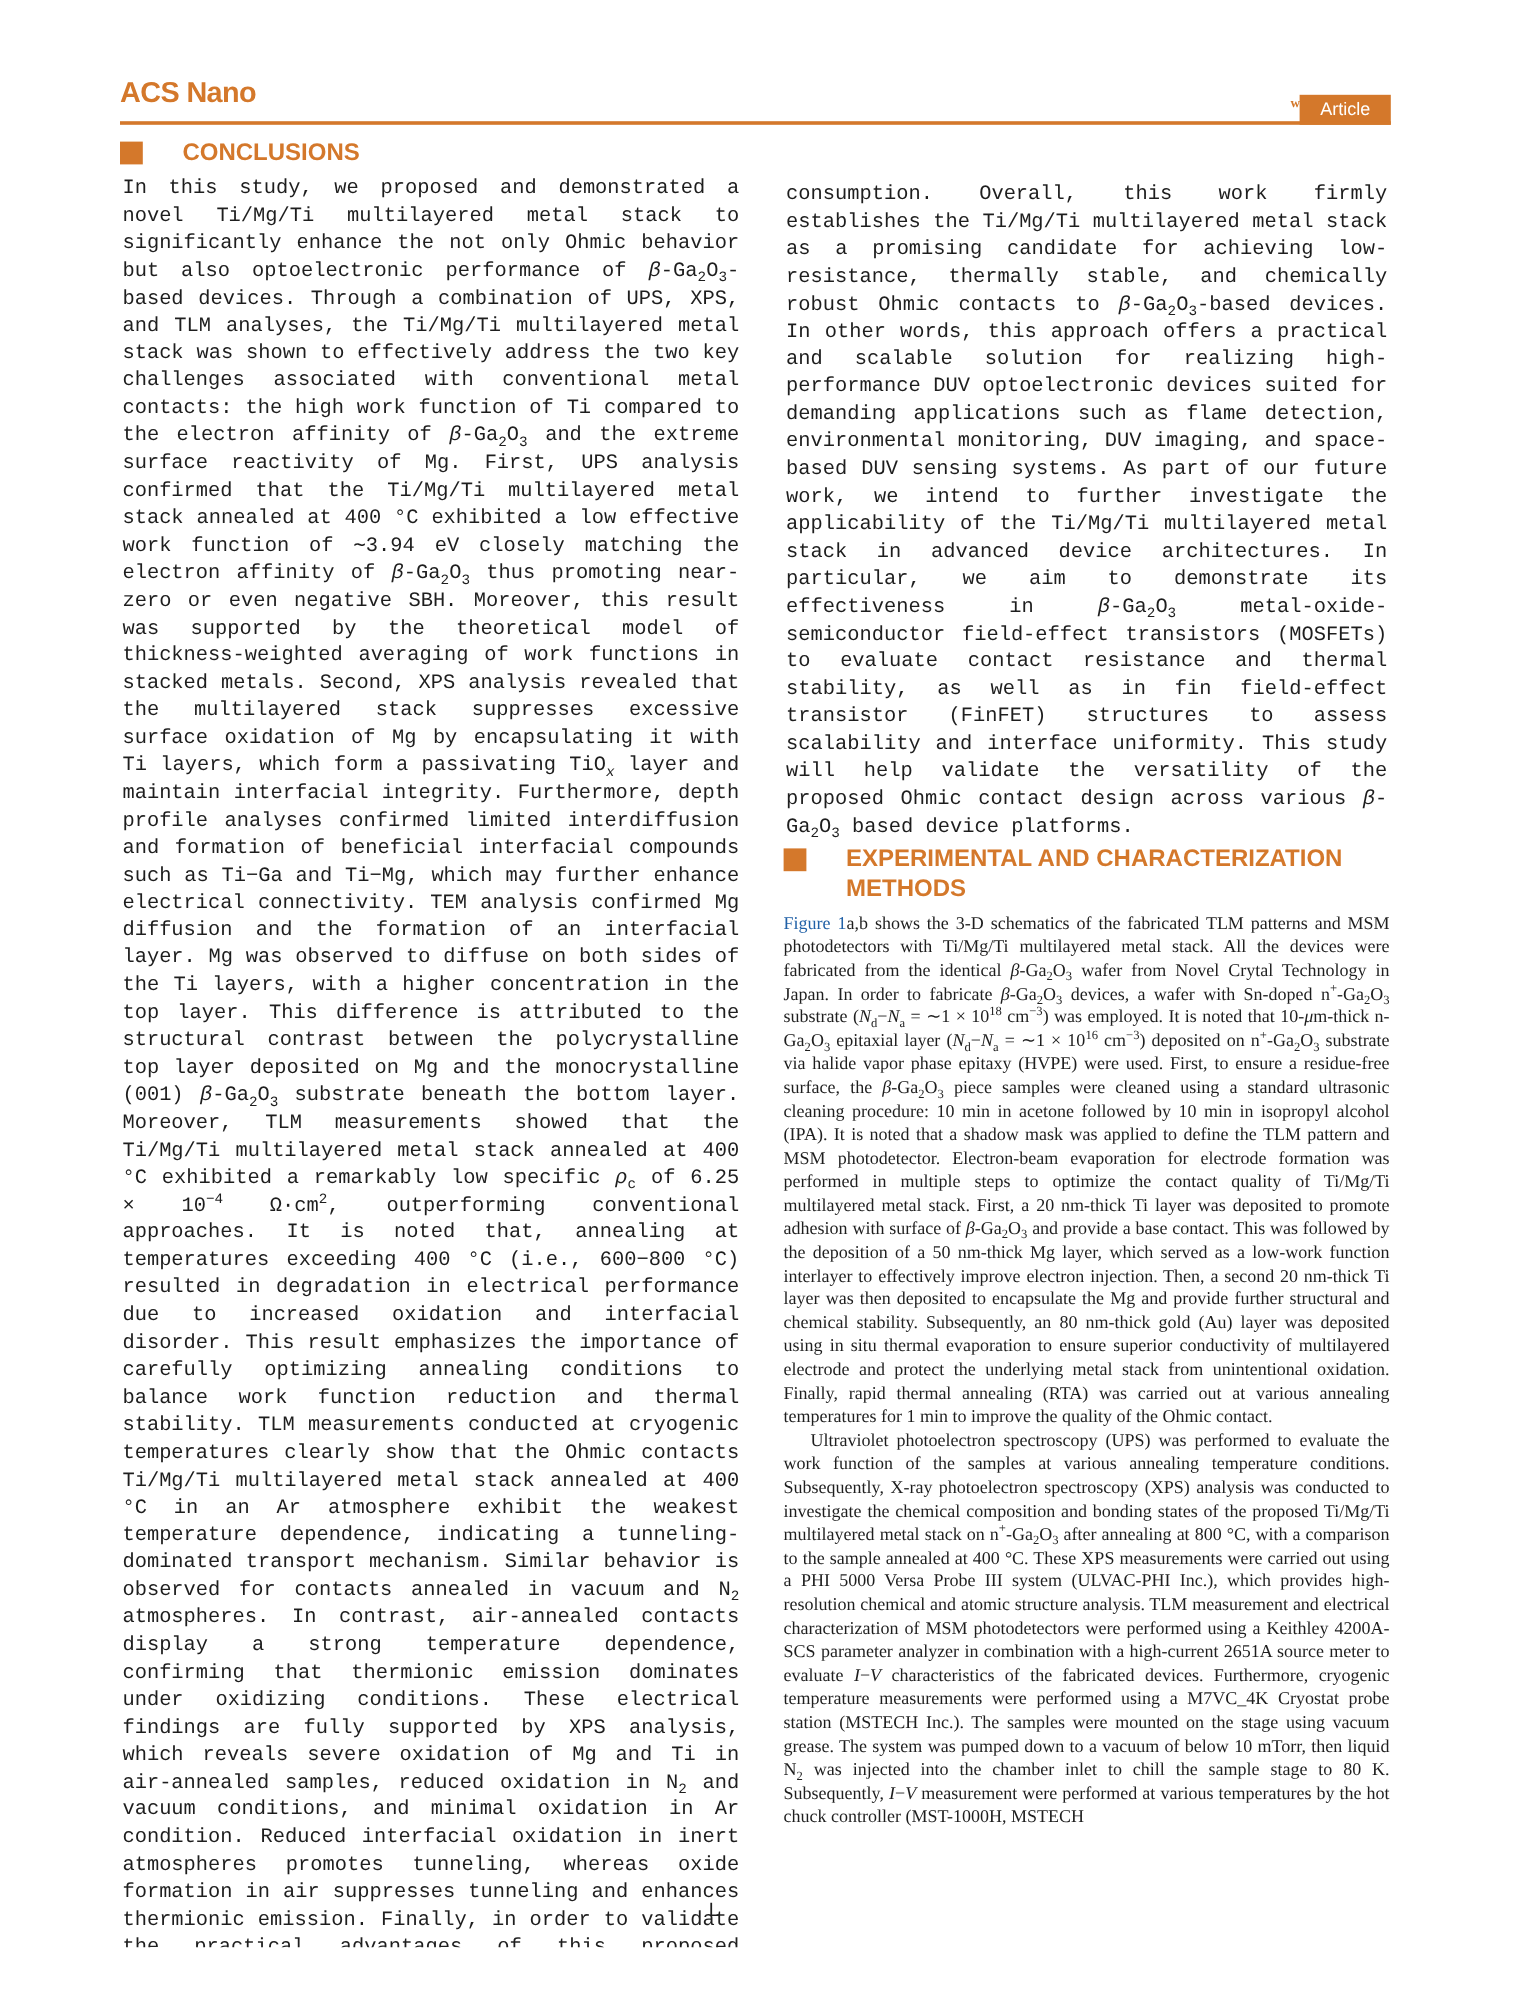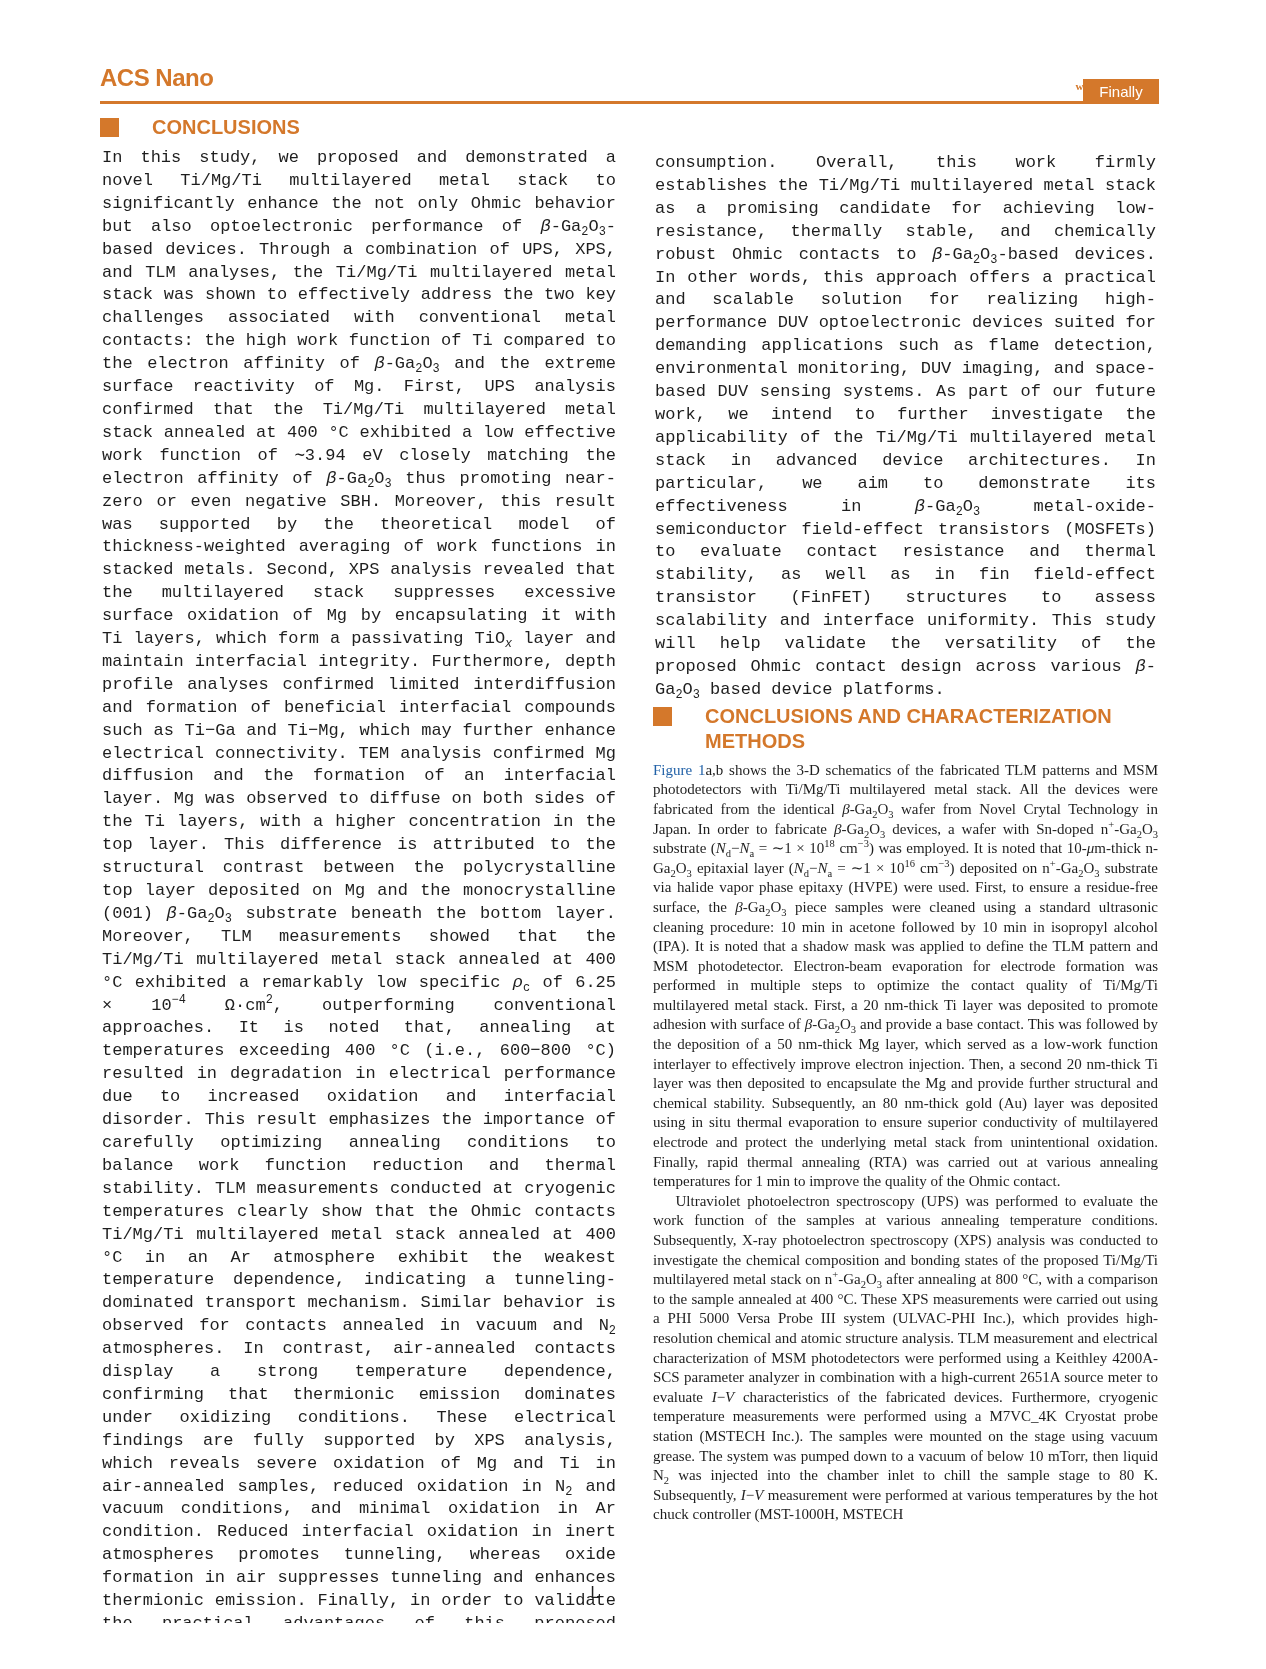--- a/index.html
+++ b/index.html
@@ -94,37 +94,37 @@
     font-size:13.5px;line-height:17px;color:var(--ink);
   }
 </style>
 </head>
 <body>
 
 <div class="page">
 
   <div class="journal-name">ACS Nano</div>
   <div class="site-url">www.acsnano.org</div>
-  <div class="article-badge">Finally</div>
+  <div class="article-badge">Article</div>
   <div class="header-rule"></div>
 
   <div class="col-left">
     <h2 class="sec-head">
       <span class="bullet"></span>
       <span>CONCLUSIONS</span>
     </h2>
     <p class="body-lg">In this study, we proposed and demonstrated a novel Ti/Mg/Ti multilayered metal stack to significantly enhance the not only Ohmic behavior but also optoelectronic performance of <i>β</i>-Ga<sub>2</sub>O<sub>3</sub>-based devices. Through a combination of UPS, XPS, and TLM analyses, the Ti/Mg/Ti multilayered metal stack was shown to effectively address the two key challenges associated with conventional metal contacts: the high work function of Ti compared to the electron affinity of <i>β</i>-Ga<sub>2</sub>O<sub>3</sub> and the extreme surface reactivity of Mg. First, UPS analysis confirmed that the Ti/Mg/Ti multilayered metal stack annealed at 400 °C exhibited a low effective work function of ∼3.94 eV closely matching the electron affinity of <i>β</i>-Ga<sub>2</sub>O<sub>3</sub> thus promoting near-zero or even negative SBH. Moreover, this result was supported by the theoretical model of thickness-weighted averaging of work functions in stacked metals. Second, XPS analysis revealed that the multilayered stack suppresses excessive surface oxidation of Mg by encapsulating it with Ti layers, which form a passivating TiO<sub><i>x</i></sub> layer and maintain interfacial integrity. Furthermore, depth profile analyses confirmed limited interdiffusion and formation of beneficial interfacial compounds such as Ti−Ga and Ti−Mg, which may further enhance electrical connectivity. TEM analysis confirmed Mg diffusion and the formation of an interfacial layer. Mg was observed to diffuse on both sides of the Ti layers, with a higher concentration in the top layer. This difference is attributed to the structural contrast between the polycrystalline top layer deposited on Mg and the monocrystalline (001) <i>β</i>-Ga<sub>2</sub>O<sub>3</sub> substrate beneath the bottom layer. Moreover, TLM measurements showed that the Ti/Mg/Ti multilayered metal stack annealed at 400 °C exhibited a remarkably low specific <i>ρ</i><sub>c</sub> of 6.25 × 10<sup>−4</sup> Ω·cm<sup>2</sup>, outperforming conventional approaches. It is noted that, annealing at temperatures exceeding 400 °C (i.e., 600−800 °C) resulted in degradation in electrical performance due to increased oxidation and interfacial disorder. This result emphasizes the importance of carefully optimizing annealing conditions to balance work function reduction and thermal stability. TLM measurements conducted at cryogenic temperatures clearly show that the Ohmic contacts Ti/Mg/Ti multilayered metal stack annealed at 400 °C in an Ar atmosphere exhibit the weakest temperature dependence, indicating a tunneling-dominated transport mechanism. Similar behavior is observed for contacts annealed in vacuum and N<sub>2</sub> atmospheres. In contrast, air-annealed contacts display a strong temperature dependence, confirming that thermionic emission dominates under oxidizing conditions. These electrical findings are fully supported by XPS analysis, which reveals severe oxidation of Mg and Ti in air-annealed samples, reduced oxidation in N<sub>2</sub> and vacuum conditions, and minimal oxidation in Ar condition. Reduced interfacial oxidation in inert atmospheres promotes tunneling, whereas oxide formation in air suppresses tunneling and enhances thermionic emission. Finally, in order to validate the practical advantages of this proposed approach, the Ti/Mg/Ti multilayered metal stack was employed to Ohmic contacts of <i>β</i>-Ga<sub>2</sub>O<sub>3</sub> MSM photodetectors. As a result, under 255 nm illumination and − 10 V bias, the MSM photodetectors demonstrated exceptional optoelectronic performance, including <i>I</i><sub>ph</sub> exceeding 51 mA and <i>R</i> reaching up to 14,240.7 A/W at 2 <i>μ</i>W of incident power. <i>D</i>* also reached as high as 1.67 × 10<sup>11</sup> Jones. These outstanding figures of merit confirm the critical role of optimized Ohmic contact in enhancing photodetector performance by minimizing voltage drops, enabling high internal gain, and reducing power</p>
   </div>
 
   <div class="col-right">
     <p class="body-lg">consumption. Overall, this work firmly establishes the Ti/Mg/Ti multilayered metal stack as a promising candidate for achieving low-resistance, thermally stable, and chemically robust Ohmic contacts to <i>β</i>-Ga<sub>2</sub>O<sub>3</sub>-based devices. In other words, this approach offers a practical and scalable solution for realizing high-performance DUV optoelectronic devices suited for demanding applications such as flame detection, environmental monitoring, DUV imaging, and space-based DUV sensing systems. As part of our future work, we intend to further investigate the applicability of the Ti/Mg/Ti multilayered metal stack in advanced device architectures. In particular, we aim to demonstrate its effectiveness in <i>β</i>-Ga<sub>2</sub>O<sub>3</sub> metal-oxide-semiconductor field-effect transistors (MOSFETs) to evaluate contact resistance and thermal stability, as well as in fin field-effect transistor (FinFET) structures to assess scalability and interface uniformity. This study will help validate the versatility of the proposed Ohmic contact design across various <i>β</i>-Ga<sub>2</sub>O<sub>3</sub> based device platforms.</p>
 
     <h2 class="sec-head methods-head">
       <span class="bullet"></span>
-      <span>CONCLUSIONS AND CHARACTERIZATION METHODS</span>
+      <span>EXPERIMENTAL AND CHARACTERIZATION METHODS</span>
     </h2>
     <p class="body-sm"><span class="link">Figure 1</span>a,b shows the 3-D schematics of the fabricated TLM patterns and MSM photodetectors with Ti/Mg/Ti multilayered metal stack. All the devices were fabricated from the identical <i>β</i>-Ga<sub>2</sub>O<sub>3</sub> wafer from Novel Crytal Technology in Japan. In order to fabricate <i>β</i>-Ga<sub>2</sub>O<sub>3</sub> devices, a wafer with Sn-doped n<sup>+</sup>-Ga<sub>2</sub>O<sub>3</sub> substrate (<i>N</i><sub>d</sub>−<i>N</i><sub>a</sub> = ∼1 × 10<sup>18</sup> cm<sup>−3</sup>) was employed. It is noted that 10-<i>μ</i>m-thick n-Ga<sub>2</sub>O<sub>3</sub> epitaxial layer (<i>N</i><sub>d</sub>−<i>N</i><sub>a</sub> = ∼1 × 10<sup>16</sup> cm<sup>−3</sup>) deposited on n<sup>+</sup>-Ga<sub>2</sub>O<sub>3</sub> substrate via halide vapor phase epitaxy (HVPE) were used. First, to ensure a residue-free surface, the <i>β</i>-Ga<sub>2</sub>O<sub>3</sub> piece samples were cleaned using a standard ultrasonic cleaning procedure: 10 min in acetone followed by 10 min in isopropyl alcohol (IPA). It is noted that a shadow mask was applied to define the TLM pattern and MSM photodetector. Electron-beam evaporation for electrode formation was performed in multiple steps to optimize the contact quality of Ti/Mg/Ti multilayered metal stack. First, a 20 nm-thick Ti layer was deposited to promote adhesion with surface of <i>β</i>-Ga<sub>2</sub>O<sub>3</sub> and provide a base contact. This was followed by the deposition of a 50 nm-thick Mg layer, which served as a low-work function interlayer to effectively improve electron injection. Then, a second 20 nm-thick Ti layer was then deposited to encapsulate the Mg and provide further structural and chemical stability. Subsequently, an 80 nm-thick gold (Au) layer was deposited using in situ thermal evaporation to ensure superior conductivity of multilayered electrode and protect the underlying metal stack from unintentional oxidation. Finally, rapid thermal annealing (RTA) was carried out at various annealing temperatures for 1 min to improve the quality of the Ohmic contact.</p>
     <p class="body-sm indent">Ultraviolet photoelectron spectroscopy (UPS) was performed to evaluate the work function of the samples at various annealing temperature conditions. Subsequently, X-ray photoelectron spectroscopy (XPS) analysis was conducted to investigate the chemical composition and bonding states of the proposed Ti/Mg/Ti multilayered metal stack on n<sup>+</sup>-Ga<sub>2</sub>O<sub>3</sub> after annealing at 800 °C, with a comparison to the sample annealed at 400 °C. These XPS measurements were carried out using a PHI 5000 Versa Probe III system (ULVAC-PHI Inc.), which provides high-resolution chemical and atomic structure analysis. TLM measurement and electrical characterization of MSM photodetectors were performed using a Keithley 4200A-SCS parameter analyzer in combination with a high-current 2651A source meter to evaluate <i>I</i>−<i>V</i> characteristics of the fabricated devices. Furthermore, cryogenic temperature measurements were performed using a M7VC_4K Cryostat probe station (MSTECH Inc.). The samples were mounted on the stage using vacuum grease. The system was pumped down to a vacuum of below 10 mTorr, then liquid N<sub>2</sub> was injected into the chamber inlet to chill the sample stage to 80 K. Subsequently, <i>I</i>−<i>V</i> measurement were performed at various temperatures by the hot chuck controller (MST-1000H, MSTECH</p>
   </div>
 
   <div class="page-number">L</div>
 
 </div>
 
 </body></html>

